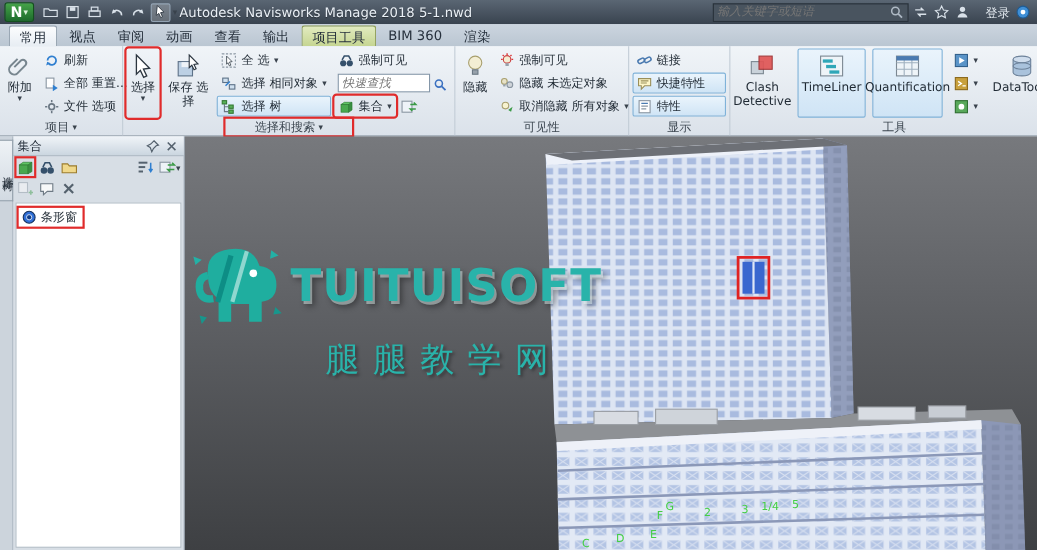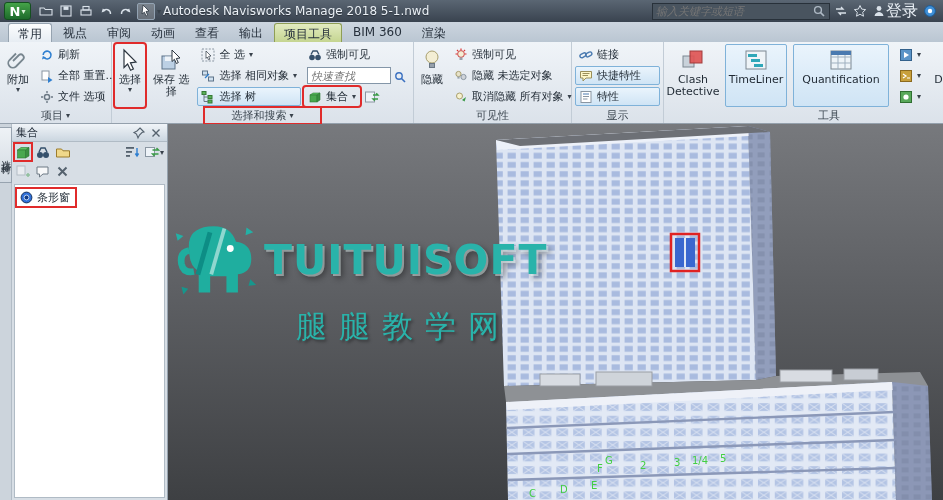--- a/index.html
+++ b/index.html
@@ -10,21 +10,21 @@
   .titlebar{height:22px;background:linear-gradient(#5a6673,#39434f);display:flex;align-items:center;color:#dfe6ee;font-size:12px;gap:2px;padding:0 4px;flex:0 0 auto;}
   .app-btn{width:27px;height:18px;background:linear-gradient(#45a349,#1d6b2b);border:1px solid #14501f;border-radius:3px;display:flex;align-items:center;justify-content:center;color:#fff;font-weight:bold;font-size:13px;gap:1px;}
   .app-btn .caret{color:#d8f0d8;}
   .qat{display:flex;align-items:center;gap:2px;margin-left:4px;}
   .tbico{width:18px;height:17px;display:flex;align-items:center;justify-content:center;border-radius:2px;}
   .tbico.hl{background:rgba(255,255,255,.22);border:1px solid #93a3b3;}
   .t-title{flex:1;color:#eaf0f6;font-size:12px;white-space:nowrap;overflow:hidden;text-shadow:0 1px 1px rgba(0,0,0,.4);}
   .t-search{display:flex;align-items:center;background:#49545f;border:1px solid #28313a;height:17px;width:178px;padding:0 3px;gap:2px;}
   .t-search input{flex:1;background:transparent;border:none;outline:none;color:#b9c4cf;font-size:11px;font-style:italic;min-width:0;}
   .t-right{display:flex;align-items:center;gap:5px;margin:0 2px;}
-  .signin{display:flex;align-items:center;gap:0;font-size:16px;color:#eaf0f6;}
+  .signin{display:flex;gap:14px;font-size:11px;color:#eaf0f6;}
 
   
   .tabrow{height:20px;background:linear-gradient(#ccd5df,#bac6d2);display:flex;align-items:flex-end;padding-left:8px;gap:2px;flex:0 0 auto;}
   .tab{font-size:12px;color:#26303c;padding:2px 9px 3px;border-radius:3px 3px 0 0;height:19px;white-space:nowrap;}
   .tab.active{background:linear-gradient(#fcfdfe,#e7edf3);border:1px solid #96a3b0;border-bottom:none;}
   .tab.ctx{background:linear-gradient(#e2ebc0,#c5d591);border:1px solid #8f9e55;border-bottom:none;}
 
   
   .ribbon{height:82px;background:linear-gradient(#f0f4f8,#dbe2ea);border-bottom:1px solid #94a0ac;display:flex;flex:0 0 auto;}
   .grp{display:flex;flex-direction:column;border-right:1px solid #c2ccd6;flex:0 0 auto;}
@@ -389,21 +389,21 @@
           <span class="bico">
               <svg width="24" height="24" viewBox="0 0 24 24">
                 <rect x="2" y="3" width="20" height="18" fill="#eef4f8" stroke="#7c8892"></rect>
                 <rect x="4" y="6" width="9" height="3" fill="#2fa7b8"></rect>
                 <rect x="7" y="11" width="9" height="3" fill="#2fa7b8"></rect>
                 <rect x="10" y="16" width="9" height="3" fill="#2fa7b8"></rect>
               </svg>
             </span>
           <span>TimeLiner</span>
         </div>
-        <div class="bigbtn hlbtn" style="width:96px">
+        <div class="bigbtn hlbtn" style="width:64px">
           <span class="bico">
               <svg width="24" height="24" viewBox="0 0 24 24">
                 <rect x="2" y="3" width="20" height="18" fill="#eef4f8" stroke="#7c8892"></rect>
                 <g stroke="#9fb0bf">
                   <line x1="2" y1="9" x2="22" y2="9"></line>
                   <line x1="2" y1="15" x2="22" y2="15"></line>
                   <line x1="9" y1="3" x2="9" y2="21"></line>
                   <line x1="16" y1="3" x2="16" y2="21"></line>
                 </g>
                 <rect x="2" y="3" width="20" height="4" fill="#4a7ab0"></rect>

